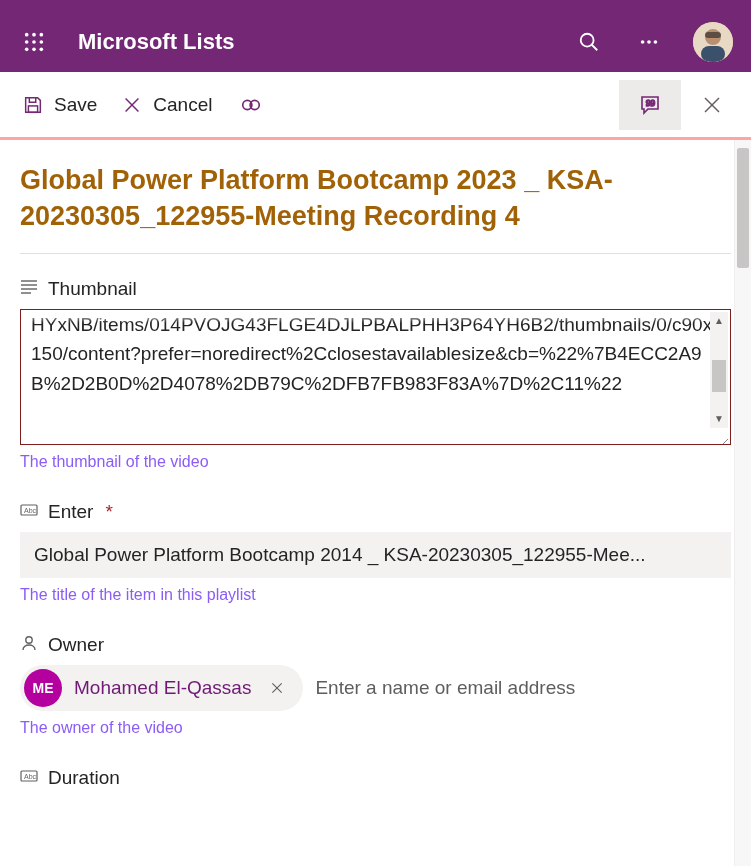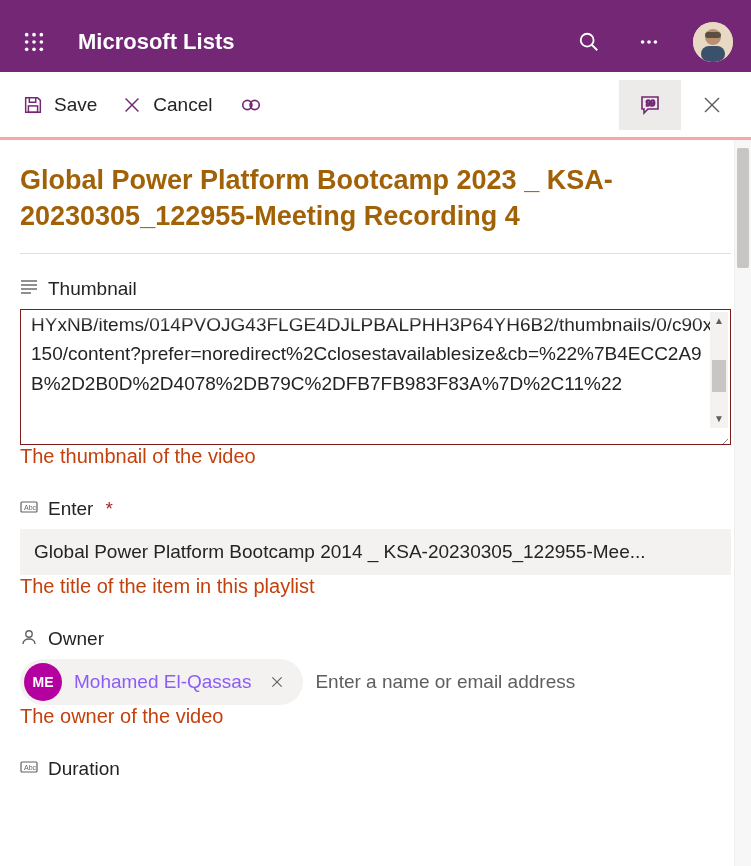--- a/index.html
+++ b/index.html
@@ -121,42 +121,42 @@
   .mini-scroll .arrow { position: absolute; left:0; right:0; height:18px; display:flex; align-items:center; justify-content:center; color:#605e5c; font-size:10px; cursor:pointer; }
   .mini-scroll .arrow.top { top: 0; }
   .mini-scroll .arrow.bot { bottom: 0; }
   .mini-scroll .thumb { position:absolute; left:2px; right:2px; top:48px; height:32px; background:#c8c6c4; cursor:pointer; }
   .resize-grip {
     position: absolute; right: 1px; bottom: 1px; width: 14px; height: 14px;
     cursor: nwse-resize;
   }
   .resize-grip svg { width:14px; height:14px; }
 
-  .field-desc { font-size: 20px; color: #c2410c; margin-bottom: 30px; }
+  .field-desc { font-size: 16px; color: #8b5cf6; margin-top: 8px; margin-bottom: 30px; }
 
   .title-box {
     background: #f3f2f1; border: none; width: 100%;
     font-size: 19px; color: #242424;
     padding: 12px 14px; white-space: nowrap; overflow: hidden; text-overflow: ellipsis;
   }
 
   .owner-row {
     display: flex; align-items: center; gap: 12px; margin-top: 6px;
   }
   .person-pill {
     display: flex; align-items: center; gap: 12px;
     background: #f3f2f1; border-radius: 24px;
     padding: 4px 12px 4px 4px;
   }
   .person-pill .me {
     width: 38px; height: 38px; border-radius: 50%;
     background: #b4009e; color: #fff; font-weight: 600;
     display:flex; align-items:center; justify-content:center; font-size:14px;
   }
-  .person-pill .pname { font-size: 19px; color: #8b5cf6; }
+  .person-pill .pname { font-size: 19px; color: #701a75; }
   .person-pill .remove { width: 28px; height: 28px; display:flex; align-items:center; justify-content:center; cursor:pointer; }
   .people-input {
     flex: 1; border: none; font-size: 19px; color: #0f172a; background: transparent; outline: none;
   }
   .people-input::placeholder { color: #605e5c; }
 
   .page-scrollbar {
     position: absolute; right: 0; top: 0; bottom: 0; width: 17px;
     background: #f7f7f7;
     border-left: 1px solid #eee;

